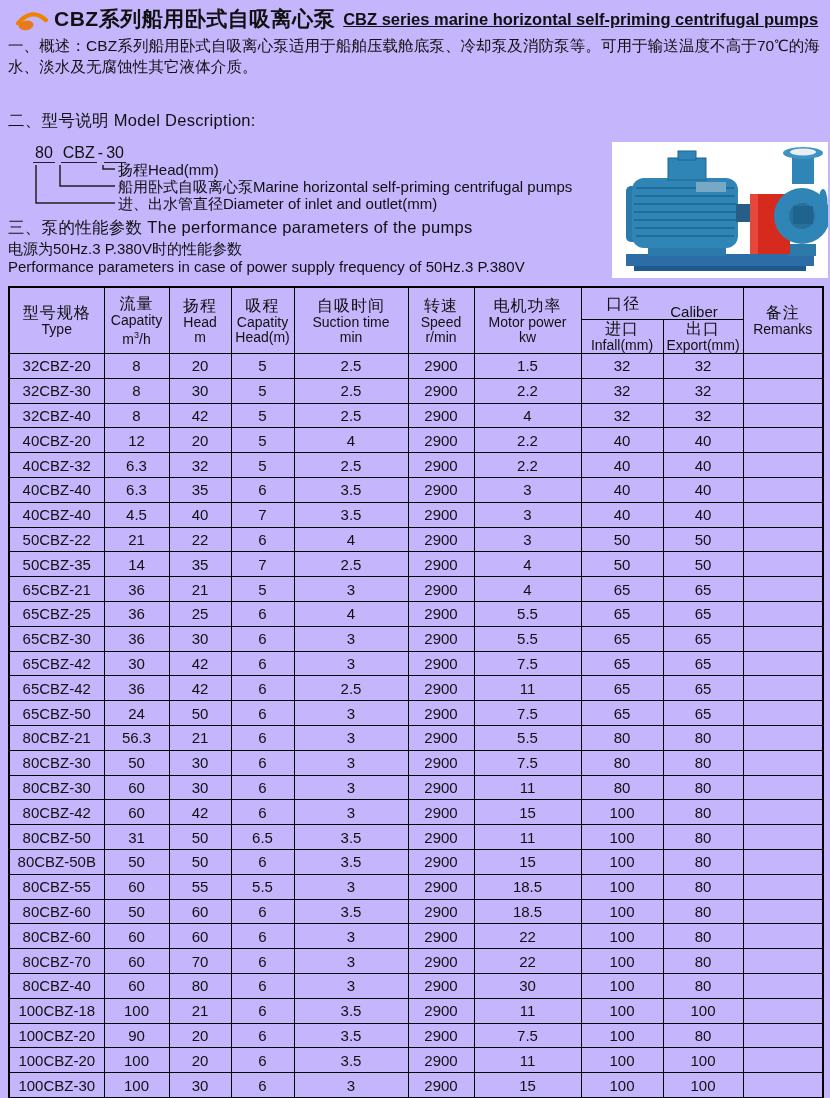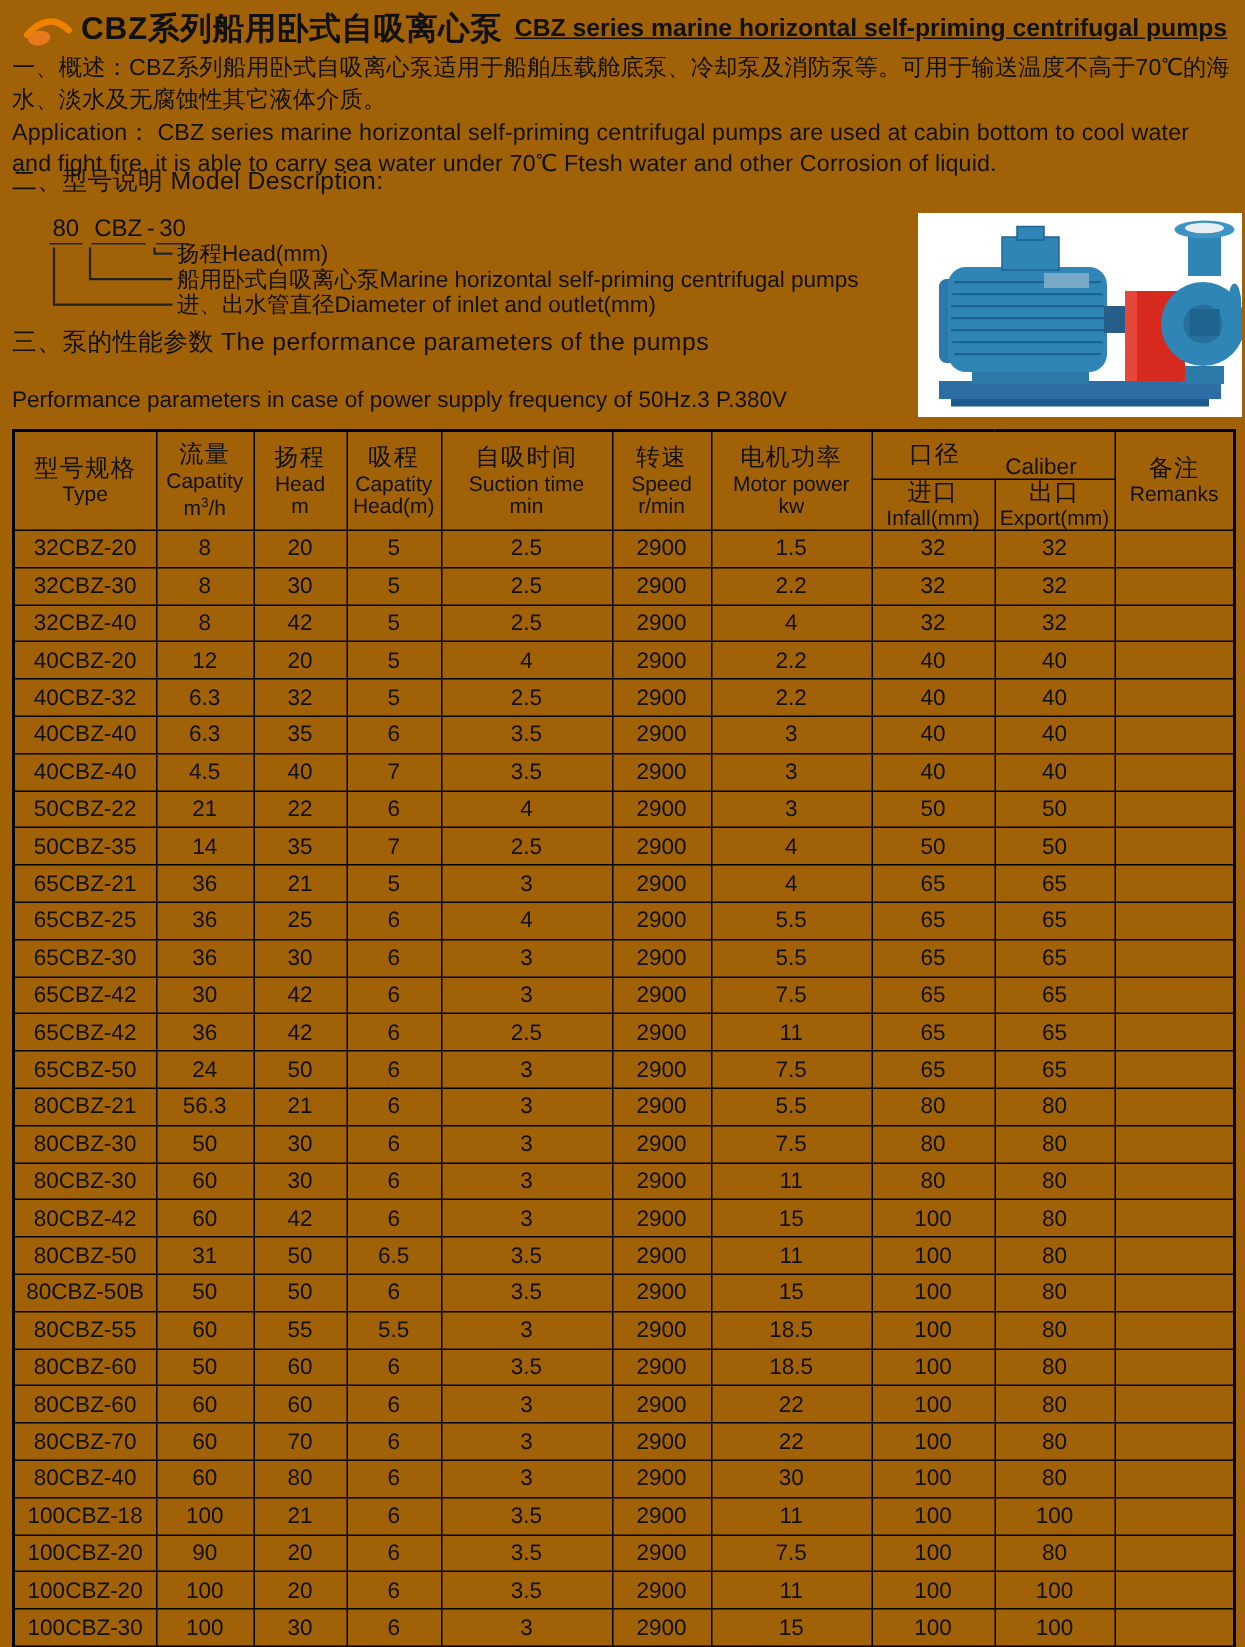--- a/index.html
+++ b/index.html
@@ -1,18 +1,18 @@
 <!DOCTYPE html>
 <html><head>
 <meta charset="utf-8">
 <style>
   html,body{margin:0;padding:0;background:#ffffff;}
   body{width:830px;height:1098px;position:relative;overflow:hidden;
        font-family:"Liberation Sans",sans-serif;color:#111;}
-  .page{position:absolute;inset:0;background:#a16207;padding-left:30px;}
+  .page{position:absolute;inset:0;background:#c4b5fd;padding-left:30px;}
 
   
   .titlebar{position:absolute;left:16px;top:4px;width:806px;height:30px;
             display:flex;align-items:center;gap:6px;white-space:nowrap;}
   .logo{width:32px;height:26px;flex:0 0 auto;display:inline-block;}
   .t-zh{font-size:21px;font-weight:bold;letter-spacing:0.5px;}
   .t-en{font-size:16.5px;font-weight:bold;margin-left:2px;text-decoration:underline;}
 
   
   .para{position:absolute;left:8px;width:814px;margin:0;font-size:15.5px;
@@ -67,21 +67,20 @@
       <svg viewBox="0 0 30 24" width="32" height="26">
         <path d="M2 16 Q 15 1 28 13" stroke="#ef8200" stroke-width="4" fill="none" stroke-linecap="round"></path>
         <ellipse cx="9.5" cy="18" rx="7" ry="4.5" fill="#e87a1e" transform="rotate(-8 9.5 18)"></ellipse>
       </svg>
     </span>
     <span class="t-zh">CBZ系列船用卧式自吸离心泵</span>
     <span class="t-en">CBZ series marine horizontal self-priming centrifugal pumps</span>
   </div>
 
   <p class="para ov-zh">一、概述：CBZ系列船用卧式自吸离心泵适用于船舶压载舱底泵、冷却泵及消防泵等。可用于输送温度不高于70℃的海水、淡水及无腐蚀性其它液体介质。</p>
-  <p class="para ov-en">Application：  CBZ series marine horizontal self-priming centrifugal pumps are used at cabin bottom to cool water and fight fire, it is able to carry sea water under 70℃ Ftesh water and other Corrosion of liquid.</p>
 
   <div class="h2 h-model">二、型号说明  Model Description:</div>
 
   <div class="diagram">
     <svg class="dlines" width="600" height="74" viewBox="0 0 600 74">
       <polyline points="78,21 78,25 90,25" fill="none" stroke="#222" stroke-width="1.5"></polyline>
       <polyline points="35,21 35,42 90,42" fill="none" stroke="#222" stroke-width="1.5"></polyline>
       <polyline points="11,21 11,59 90,59" fill="none" stroke="#222" stroke-width="1.5"></polyline>
     </svg>
     <div class="code">
@@ -128,20 +127,21 @@
       <rect x="180" y="12" width="22" height="30" fill="#2f85b5"></rect>
       <ellipse cx="191" cy="11" rx="20" ry="6" fill="#3d93c2"></ellipse>
       <ellipse cx="191" cy="10" rx="13" ry="3.5" fill="#e8eef2"></ellipse>
 
       <rect x="202" y="54" width="9" height="14" fill="#2f85b5"></rect>
       <ellipse cx="211" cy="61" rx="4.5" ry="14" fill="#2f85b5"></ellipse>
     </svg>
   </div>
 
   <div class="h2 h-perf">三、泵的性能参数  The performance parameters of the pumps</div>
+  <div class="sub sub-zh">电源为50Hz.3 P.380V时的性能参数</div>
   <div class="sub sub-en">Performance parameters in case of power supply frequency of 50Hz.3 P.380V</div>
 
   <table class="ptable">
     <colgroup>
       <col style="width:95px">
         <col style="width:65px">
         <col style="width:62px">
       <col style="width:63px">
         <col style="width:114px">
         <col style="width:66px">

